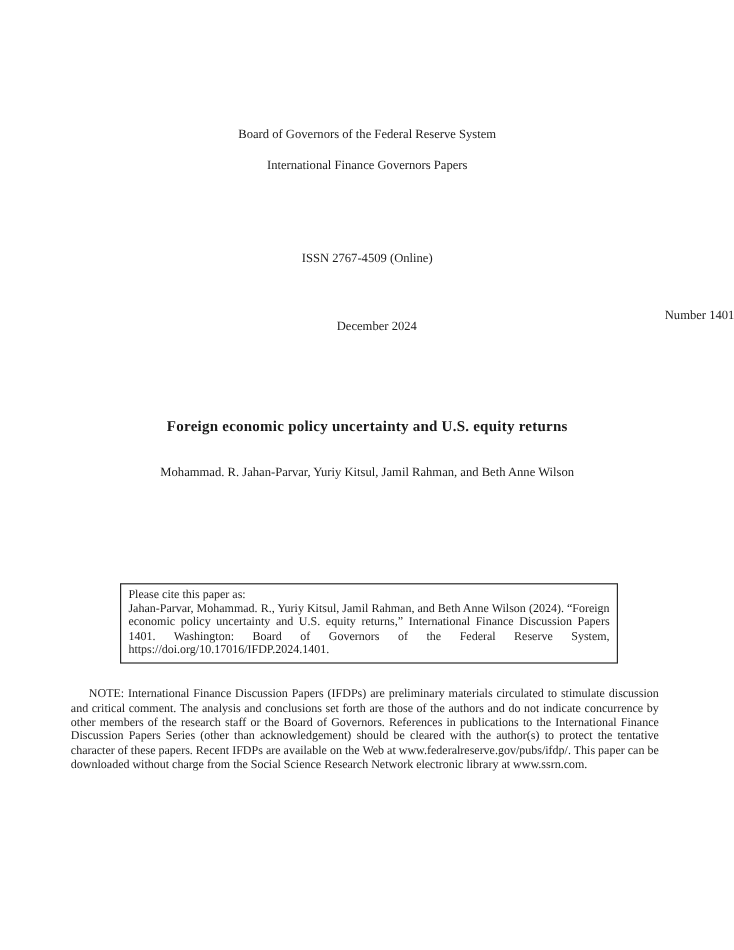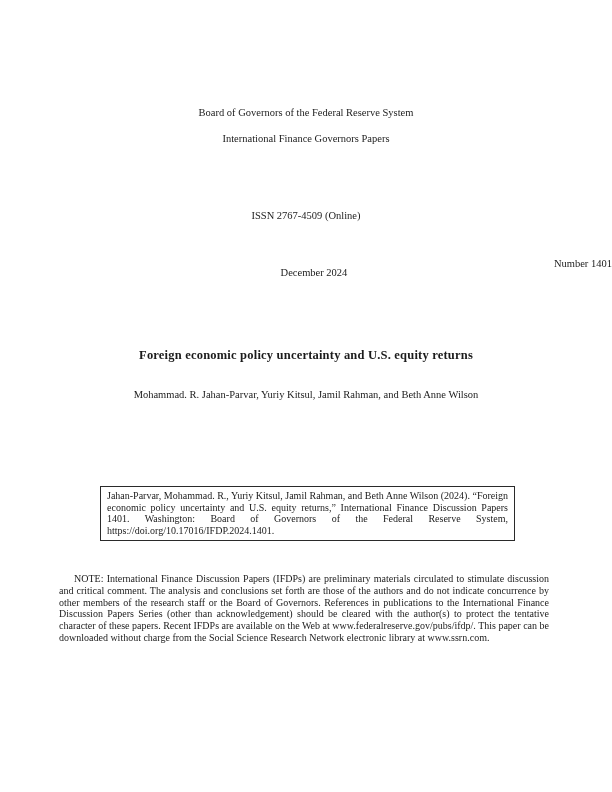--- a/index.html
+++ b/index.html
@@ -84,18 +84,19 @@
 
   <div class="centered line-sm number">Number 1401</div>
 
   <div class="centered line-sm date">December 2024</div>
 
   <div class="centered title">Foreign economic policy uncertainty and U.S. equity returns</div>
 
   <div class="centered authors">Mohammad. R. Jahan-Parvar, Yuriy Kitsul, Jamil Rahman, and Beth Anne Wilson</div>
 
   <div class="citation-box">
+    <div class="citation-label">Please cite this paper as:</div>
     <div class="citation-text">Jahan-Parvar, Mohammad. R., Yuriy Kitsul, Jamil Rahman, and Beth Anne Wilson (2024). “Foreign economic policy uncertainty and U.S. equity returns,” International Finance Discussion Papers 1401. Washington: Board of Governors of the Federal Reserve System, https://doi.org/10.17016/IFDP.2024.1401.</div>
   </div>
 
   <div class="note">NOTE: International Finance Discussion Papers (IFDPs) are preliminary materials circulated to stimulate discussion and critical comment. The analysis and conclusions set forth are those of the authors and do not indicate concurrence by other members of the research staff or the Board of Governors. References in publications to the International Finance Discussion Papers Series (other than acknowledgement) should be cleared with the author(s) to protect the tentative character of these papers. Recent IFDPs are available on the Web at www.federalreserve.gov/pubs/ifdp/. This paper can be downloaded without charge from the Social Science Research Network electronic library at www.ssrn.com.</div>
 
 </div>
 
 </body></html>

